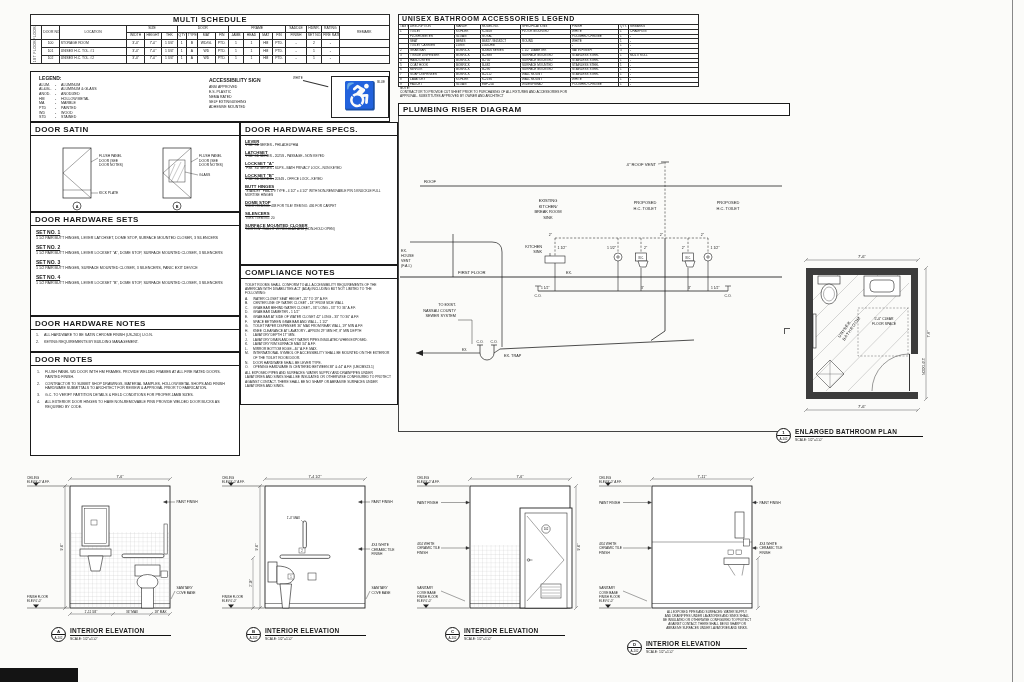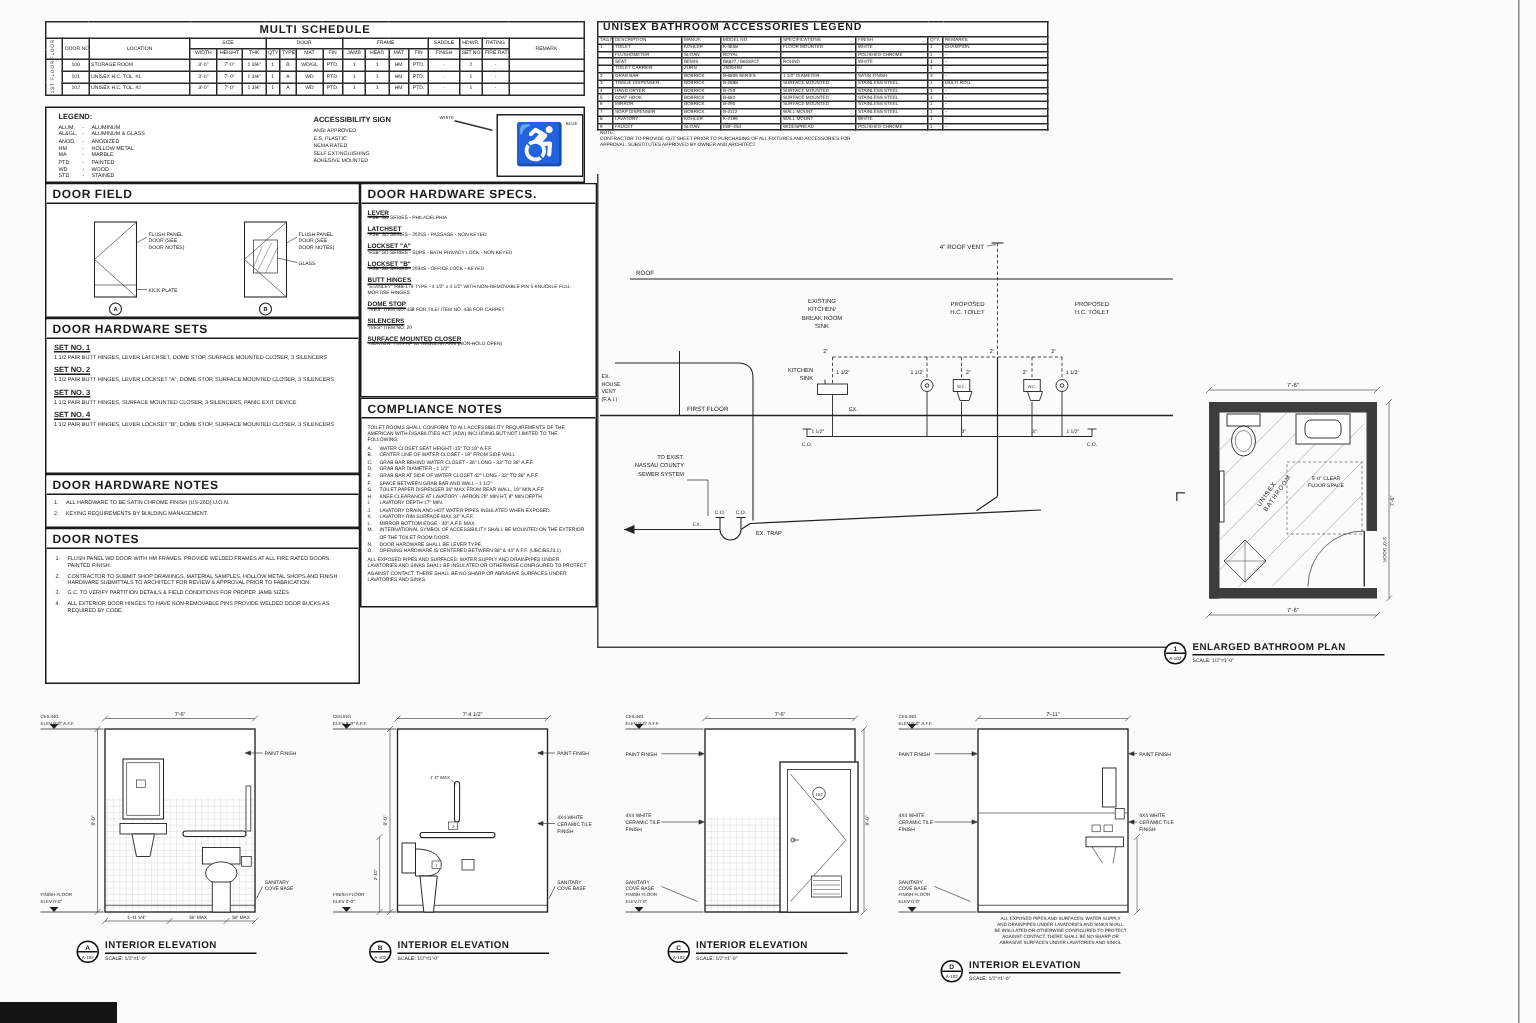--- a/index.html
+++ b/index.html
@@ -229,21 +229,21 @@
     </div>
     <div class="wlbl" style="left:262px;top:4px">WHITE</div>
     <div class="abs" style="left:272px;top:8px;width:26px;height:0;border-top:.7px solid #333;transform:rotate(14deg);transform-origin:left"></div>
     <div class="sign-box" style="left:300px;top:4px;width:58px;height:42px">
       <div class="wheel">♿</div>
       <div class="wlbl" style="right:3px;top:3px">BLUE</div>
     </div>
   </div>
 
   <div class="box" style="left:30px;top:122px;width:210px;height:90px">
-    <div class="bar">DOOR FIELD</div>
+    <div class="bar">DOOR SATIN</div>
     <svg style="left:0;top:13px" width="208" height="76" viewBox="0 0 208 76">
       <g stroke="#222" stroke-width="0.7" fill="none">
         <rect x="32" y="12" width="28" height="50"></rect>
         <path d="M60,12 L32,37 L60,62" stroke-width="0.4"></path>
         <line x1="32" y1="54" x2="60" y2="54" stroke-width="0.4"></line>
         <circle cx="46" cy="70" r="4"></circle>
         <line x1="67" y1="22" x2="60" y2="26" stroke-width="0.4"></line>
         <line x1="67" y1="57" x2="60" y2="57" stroke-width="0.4"></line>
       </g>
       <text x="68" y="21" font-size="3.4">FLUSH PANEL</text>
@@ -578,20 +578,21 @@
         <td>-</td>
       </tr>
   </tbody>
     </table>
   <div class="abs acc-note" style="left:400px;top:86px;width:300px">
     <div>NOTE:</div>
     <div>CONTRACTOR TO PROVIDE CUT SHEET PRIOR TO PURCHASING OF ALL FIXTURES AND ACCESSORIES FOR</div>
     <div>APPROVAL. SUBSTITUTES APPROVED BY OWNER AND ARCHITECT</div>
   </div>
 
+  <div class="bar abs" style="left:398px;top:103px;width:392px;border:1px solid #1a1a1a">PLUMBING RISER DIAGRAM</div>
   <div class="abs" style="left:398px;top:116px;width:392px;height:316px;border-left:.8px solid #444;border-bottom:.8px solid #444"></div>
   <svg style="left:398px;top:116px" width="392" height="316" viewBox="0 0 392 316">
     <g stroke="#222" fill="none">
       <line x1="22" y1="70" x2="384" y2="70" stroke-width="0.8"></line>
       <line x1="2" y1="161" x2="384" y2="161" stroke-width="0.9"></line>
       <g stroke-dasharray="2.2 1.6" stroke-width="0.55">
         <line x1="267" y1="46" x2="267" y2="122"></line>
         <line x1="157" y1="122" x2="310" y2="122"></line>
         <line x1="157" y1="122" x2="157" y2="140"></line>
         <line x1="220" y1="122" x2="220" y2="136"></line>

